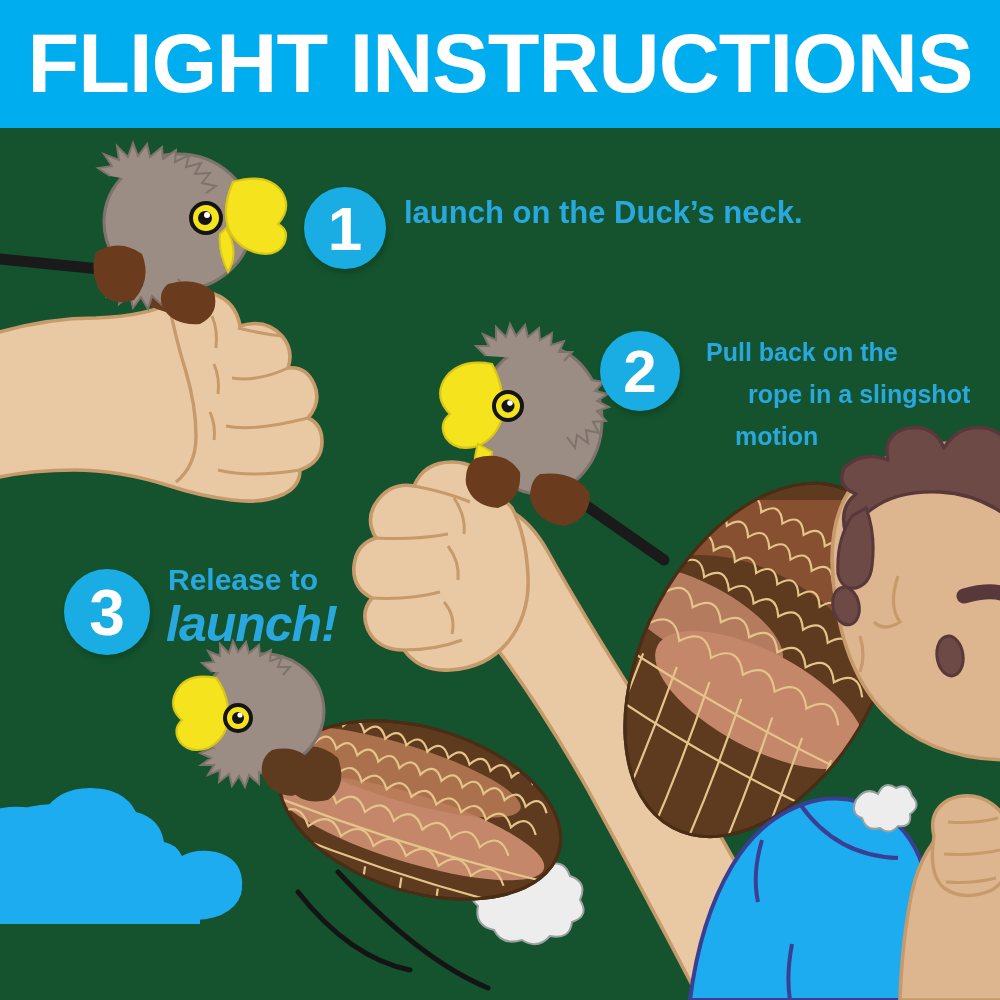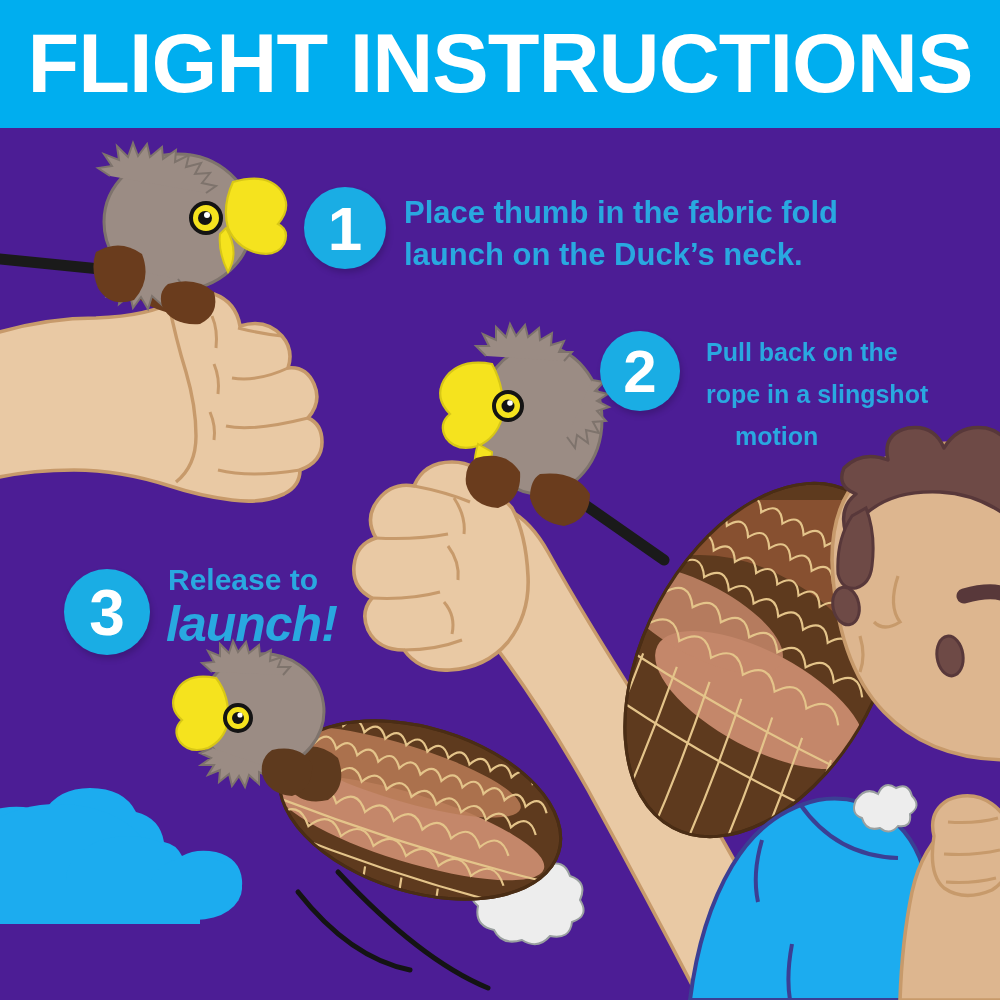--- a/index.html
+++ b/index.html
@@ -1,18 +1,18 @@
 <!DOCTYPE html>
 <html><head>
 <meta charset="utf-8">
 <style>
   html,body{margin:0;padding:0;background:#fff;}
   body{width:1000px;height:1000px;overflow:hidden;
        font-family:"Liberation Sans",sans-serif;}
-  #page{position:relative;width:1000px;height:1000px;background:#4c1d95;overflow:hidden;}
+  #page{position:relative;width:1000px;height:1000px;background:#14532d;overflow:hidden;}
 
   
   #header-band{position:absolute;left:0;top:0;width:1000px;height:128px;background:#00AEEF;}
   #header-title{position:absolute;left:0;top:16px;width:1000px;text-align:center;
       color:#ffffff;font-size:83px;line-height:96px;font-weight:bold;
       letter-spacing:-1px;white-space:nowrap;
       font-family:"Liberation Sans Narrow","Liberation Sans",sans-serif;
       transform:scaleX(1.02);transform-origin:center;}
 
   
@@ -329,28 +329,27 @@
         <circle cx="238" cy="718" r="6" fill="#141414"></circle>
         <circle cx="240" cy="715" r="2.6" fill="#ffffff"></circle>
         <path d="M 272 750 Q 300 744 312 764 Q 314 788 292 796
                  Q 268 794 262 774 Q 260 758 272 750 Z" fill="#5E3A1E"></path>
       </g>
     </g>
   </svg>
 
   <div class="badge" id="badge-1">1</div>
   <div class="step-text" id="step-1-text">
-    <span style="display: block;">Place thumb in the fabric fold</span>
     <span style="display: block;">launch on the Duck’s neck.</span>
   </div>
 
   <div class="badge" id="badge-2">2</div>
   <div class="step-text" id="step-2-text">
     <span style="display: block;">Pull back on the</span>
-    <span style="display: block;">rope in a slingshot</span>
+    <span style="display: block; margin-left: 42px;">rope in a slingshot</span>
     <span style="display: block; margin-left: 29px;">motion</span>
   </div>
 
   <div class="badge" id="badge-3">3</div>
   <div class="step-text" id="step-3-top">Release to</div>
   <div class="step-text" id="step-3-launch">launch!</div>
 
 </div>
 
 </body></html>

